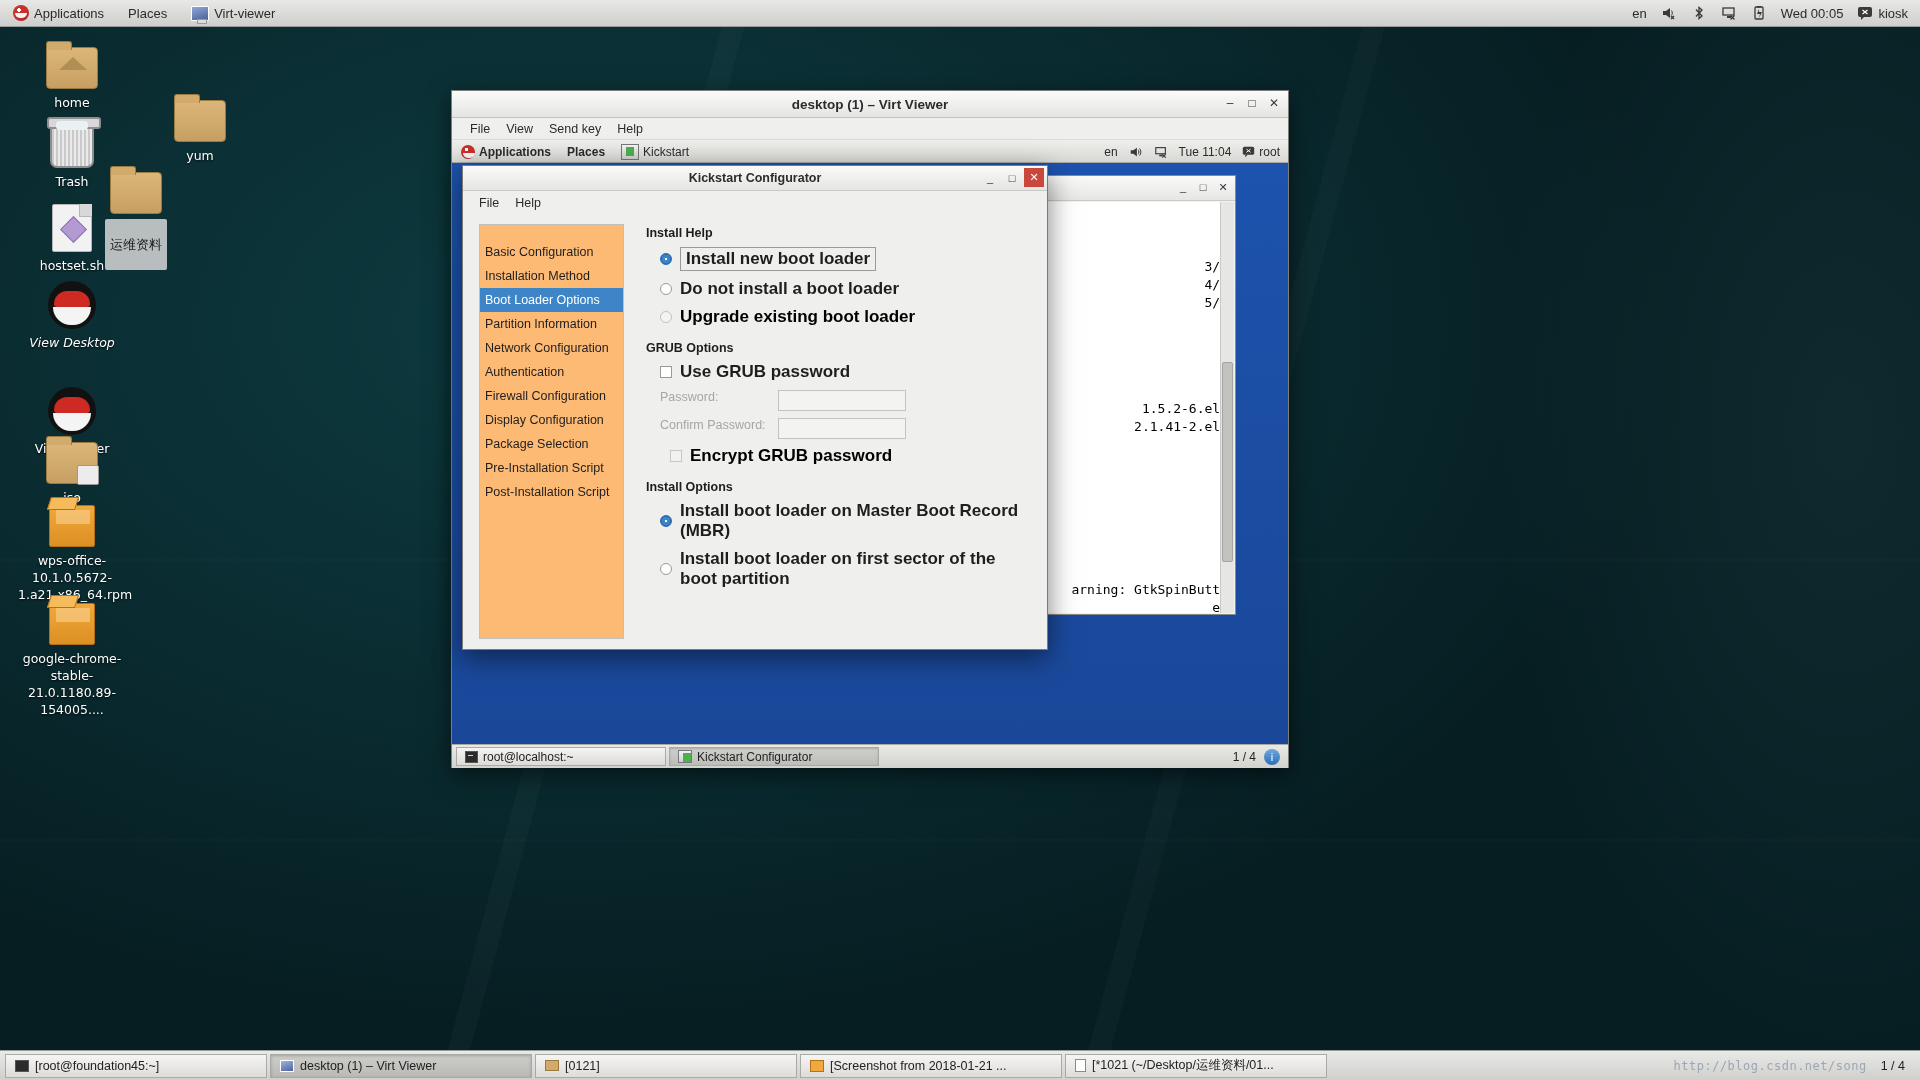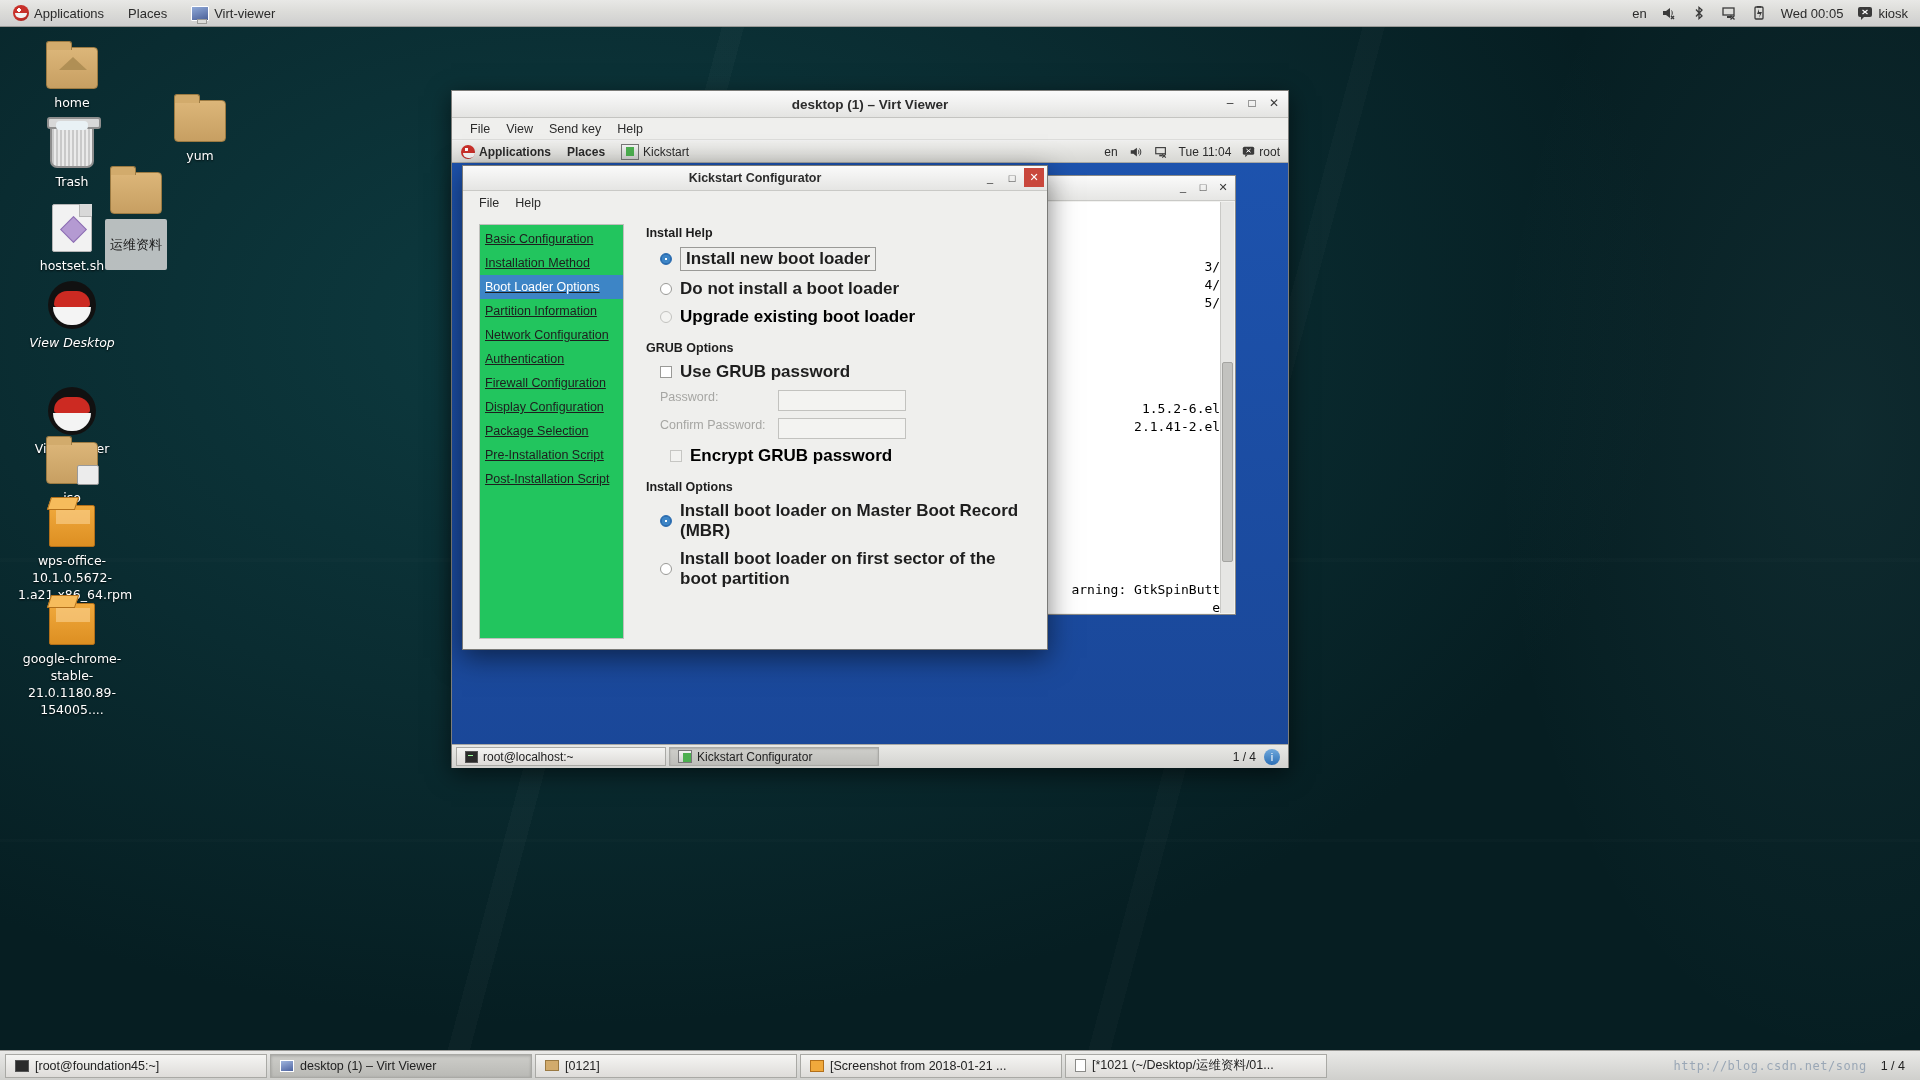--- a/index.html
+++ b/index.html
@@ -197,22 +197,22 @@
     border-bottom:1px solid #c9c9c6;display:flex;align-items:center;position:relative;}
   .ks-title .t{width:100%;text-align:center;font-size:12.5px;font-weight:bold;color:#2c2c2c;}
   .ks-wbtns{position:absolute;right:3px;top:2px;display:flex;gap:2px;}
   .ks-wbtn{width:20px;height:19px;display:flex;align-items:center;justify-content:center;font-size:11px;color:#3a3a3a;cursor:pointer;}
   .ks-wbtn.close{background:#c9473c;color:#fff;}
   .ks-menubar{height:23px;display:flex;align-items:center;padding-left:8px;font-size:12.5px;color:#2b2b2b;}
   .ks-menubar span{padding:2px 8px;cursor:pointer;}
 
   .ks-body{position:absolute;left:0;top:48px;right:0;bottom:0;display:flex;padding:10px 12px 10px 16px;gap:14px;}
   .ks-sidebar{
-    width:145px;background:#22c55e;border:1px solid #bfbfbc;
-    font-size:12.5px;color:#1e1e1e;padding-top:2px;text-decoration:underline;
+    width:145px;background:#fdba74;border:1px solid #bfbfbc;
+    font-size:12.5px;color:#1e1e1e;padding-top:15px;
   }
   .ks-item{padding:5px 6px 5px 5px;cursor:pointer;white-space:nowrap;}
   .ks-item.sel{background:#3d85c6;color:#fff;}
 
   .ks-main{flex:1;padding-left:8px;font-size:12.5px;color:#1e1e1e;}
   .grp-title{font-weight:bold;font-size:12.5px;color:#1d1d1d;margin:2px 0 7px;}
   .radio-row, .check-row{display:flex;align-items:center;gap:8px;margin:0 0 8px 14px;}
   .radio{width:12px;height:12px;border-radius:50%;border:1px solid #9a9a97;background:#fff;flex:none;position:relative;cursor:pointer;}
   .radio.on{border-color:#2a6cb0;background:radial-gradient(circle,#ffffff 0 18%,#3d85c6 22% 60%,#2a6cb0 62% 100%);}
   .radio.dis{border-color:#c2c2bf;background:#f3f3f1;}

